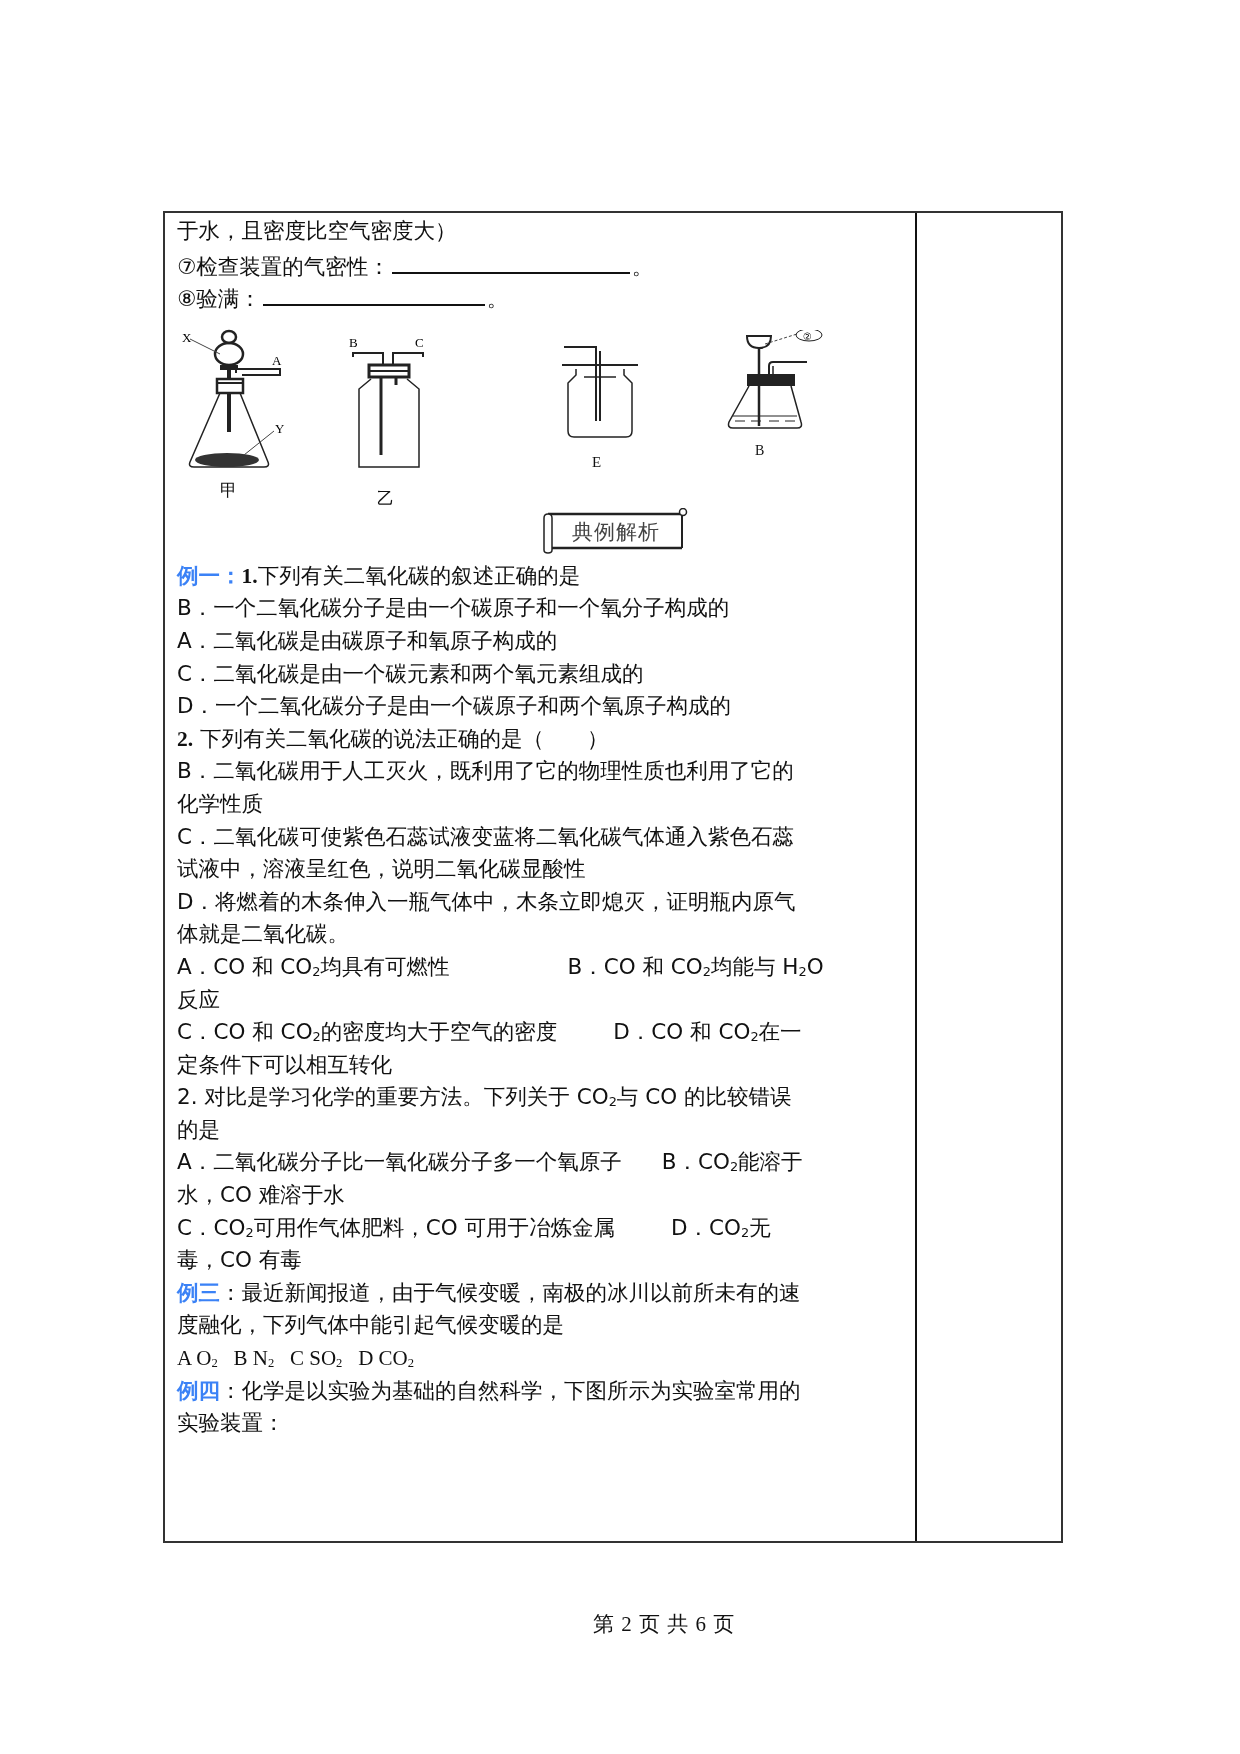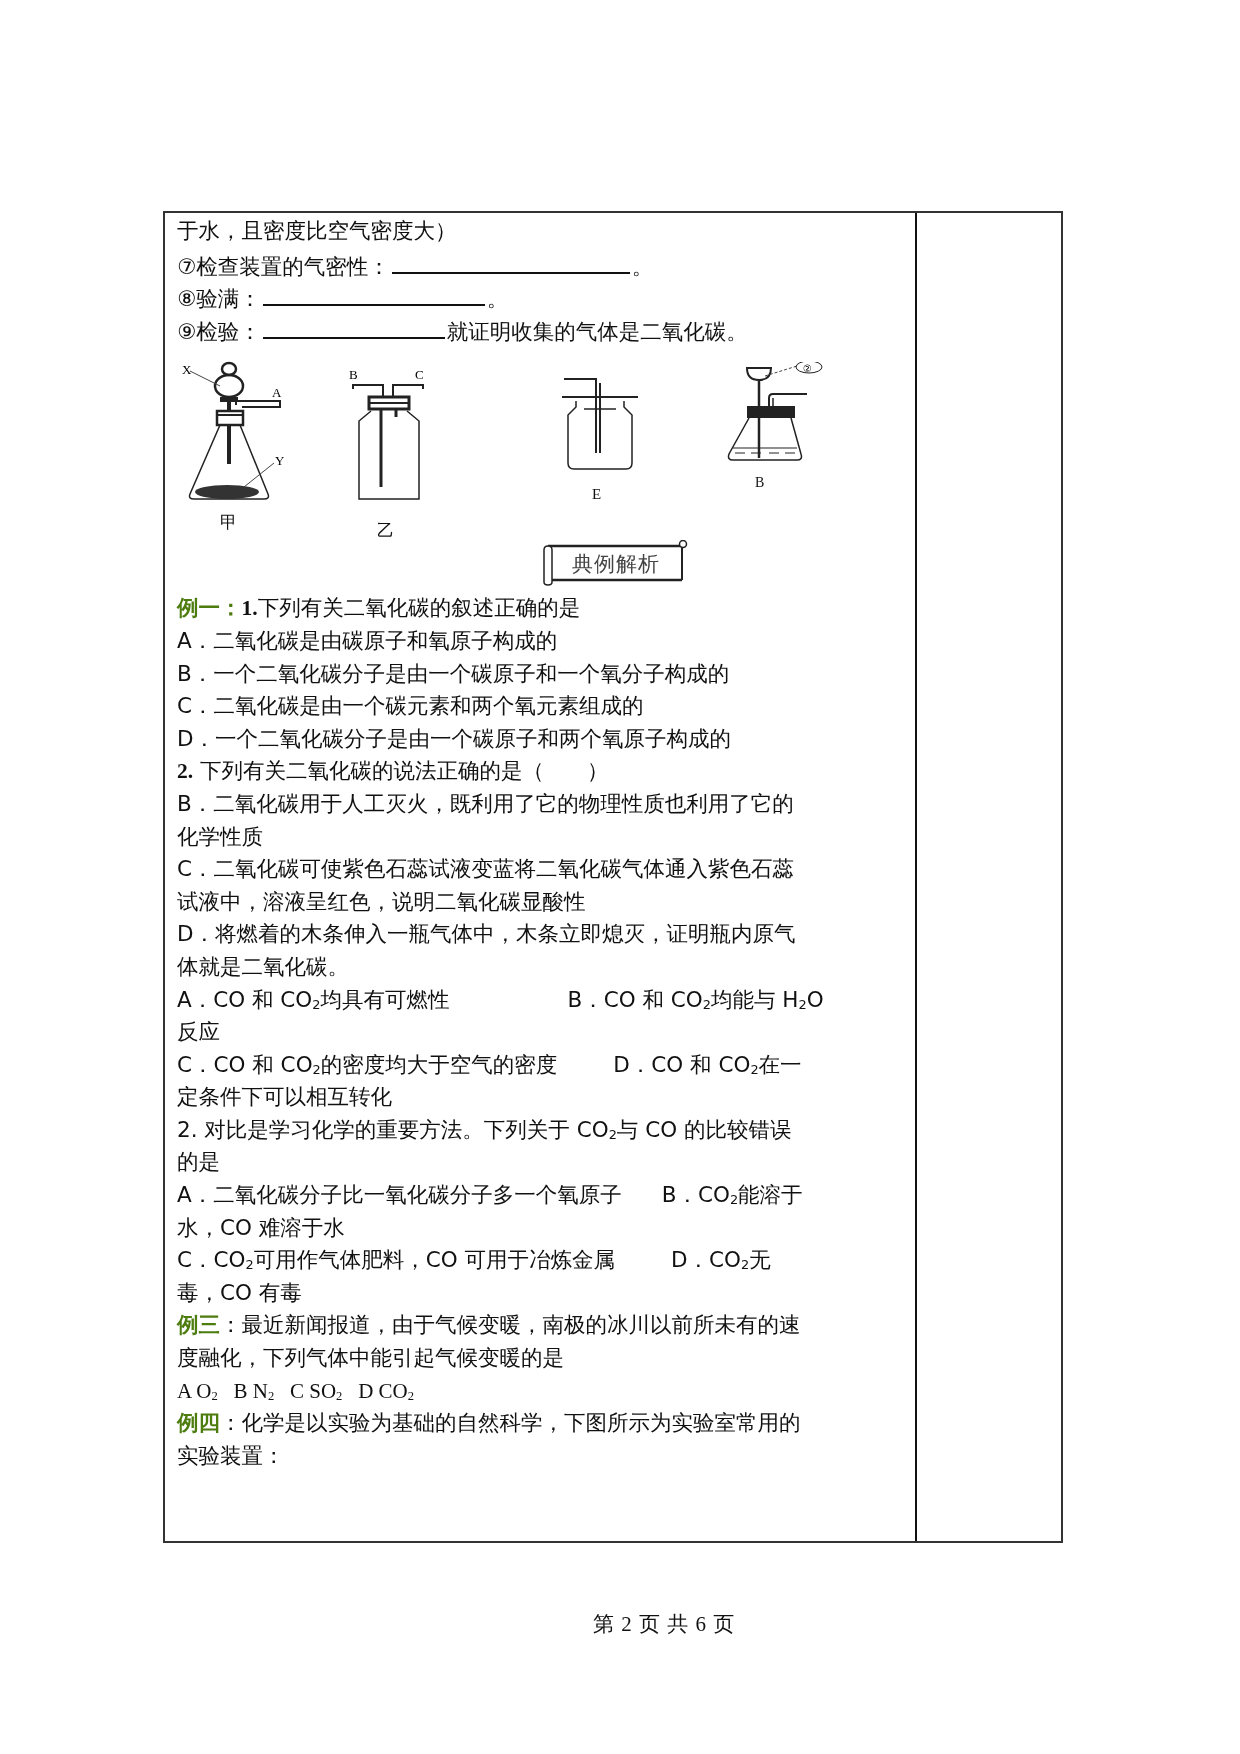--- a/index.html
+++ b/index.html
@@ -4,21 +4,21 @@
 <style>
   html, body { margin: 0; padding: 0; background: #ffffff; }
   body { width: 1240px; height: 1754px; position: relative; overflow: hidden;
          font-family: "DejaVu Sans", "Liberation Sans", sans-serif; color: #111; }
   .sheet { position: absolute; left: 163px; top: 163px; width: 900px; height: 1332px;
            border: 2px solid #333; box-sizing: border-box; margin-top: 48px; }
   .col-divider { position: absolute; left: 750px; top: 0; bottom: 0; width: 0; border-left: 2px solid #111; }
   .content { position: absolute; left: 12px; top: 2px; width: 730px; font-size: 21.5px; line-height: 32.6px; }
   .line { white-space: nowrap; height: 32.6px; }
   .blank { display: inline-block; border-bottom: 2px solid #111; height: 24px; vertical-align: baseline; margin: 0 2px; }
-  .label { font-weight: bold; color: #4d7c0f; }
+  .label { font-weight: bold; color: #3b82f6; }
   .bnum { font-family: "Liberation Serif", serif; font-weight: bold; }
   sub { font-size: 0.6em; vertical-align: -0.15em; line-height: 0; }
   .gap { display: inline-block; }
   .figures { position: relative; height: 175px; margin-top: 14px; }
   .fig { position: absolute; }
   .fig svg { display: block; }
   .fig-caption { position: absolute; font-family: "Liberation Serif", serif; font-size: 17px; }
   .banner-wrap { position: relative; height: 58px; }
   .banner { position: absolute; left: 365px; top: 6px; width: 148px; height: 46px; }
   .banner-text { position: absolute; left: 0; right: 0; top: 8px; text-align: center; font-size: 21px;
@@ -34,23 +34,20 @@
   <div class="col-divider"></div>
 
   <div class="content">
     <div class="line">于水，且密度比空气密度大）</div>
 
     <div class="line">
       <span>⑦检查装置的气密性：</span><span class="blank" style="width:238px"></span><span>。</span>
     </div>
     <div class="line">
       <span>⑧验满：</span><span class="blank" style="width:222px"></span><span>。</span>
-    </div>
-    <div class="line">
-      <span>⑨检验：</span><span class="blank" style="width:182px"></span><span>就证明收集的气体是二氧化碳。</span>
     </div>
 
     <div class="figures">
 
       <div class="fig" style="left:5px; top:0;">
         <svg width="110" height="150" viewBox="0 0 110 150">
           <ellipse cx="47" cy="10" rx="7" ry="6" fill="none" stroke="#222" stroke-width="2.5"></ellipse>
           <ellipse cx="47" cy="27" rx="14" ry="11" fill="none" stroke="#222" stroke-width="2.5"></ellipse>
           <rect x="38" y="38" width="18" height="5" fill="#222"></rect>
           <line x1="47" y1="43" x2="47" y2="105" stroke="#222" stroke-width="4"></line>
@@ -124,22 +121,22 @@
           <path d="M140 6 L140 40" stroke="#222" stroke-width="2" fill="none"></path>
           <circle cx="141" cy="4" r="3.5" fill="#fff" stroke="#222" stroke-width="1.5"></circle>
         </svg>
         <div class="banner-text">典例解析</div>
       </div>
     </div>
 
     <div class="line">
       <span class="label">例一：</span><span class="bnum">1.</span><span>下列有关二氧化碳的叙述正确的是</span>
     </div>
+    <div class="line">B．一个二氧化碳分子是由一个碳原子和一个氧分子构成的</div>
     <div class="line">A．二氧化碳是由碳原子和氧原子构成的</div>
-    <div class="line">B．一个二氧化碳分子是由一个碳原子和一个氧分子构成的</div>
     <div class="line">C．二氧化碳是由一个碳元素和两个氧元素组成的</div>
     <div class="line">D．一个二氧化碳分子是由一个碳原子和两个氧原子构成的</div>
 
     <div class="line">
       <span class="bnum">2.</span><span> 下列有关二氧化碳的说法正确的是（　　）</span>
     </div>
     <div class="line">B．二氧化碳用于人工灭火，既利用了它的物理性质也利用了它的</div>
     <div class="line">化学性质</div>
     <div class="line">C．二氧化碳可使紫色石蕊试液变蓝将二氧化碳气体通入紫色石蕊</div>
     <div class="line">试液中，溶液呈红色，说明二氧化碳显酸性</div>

